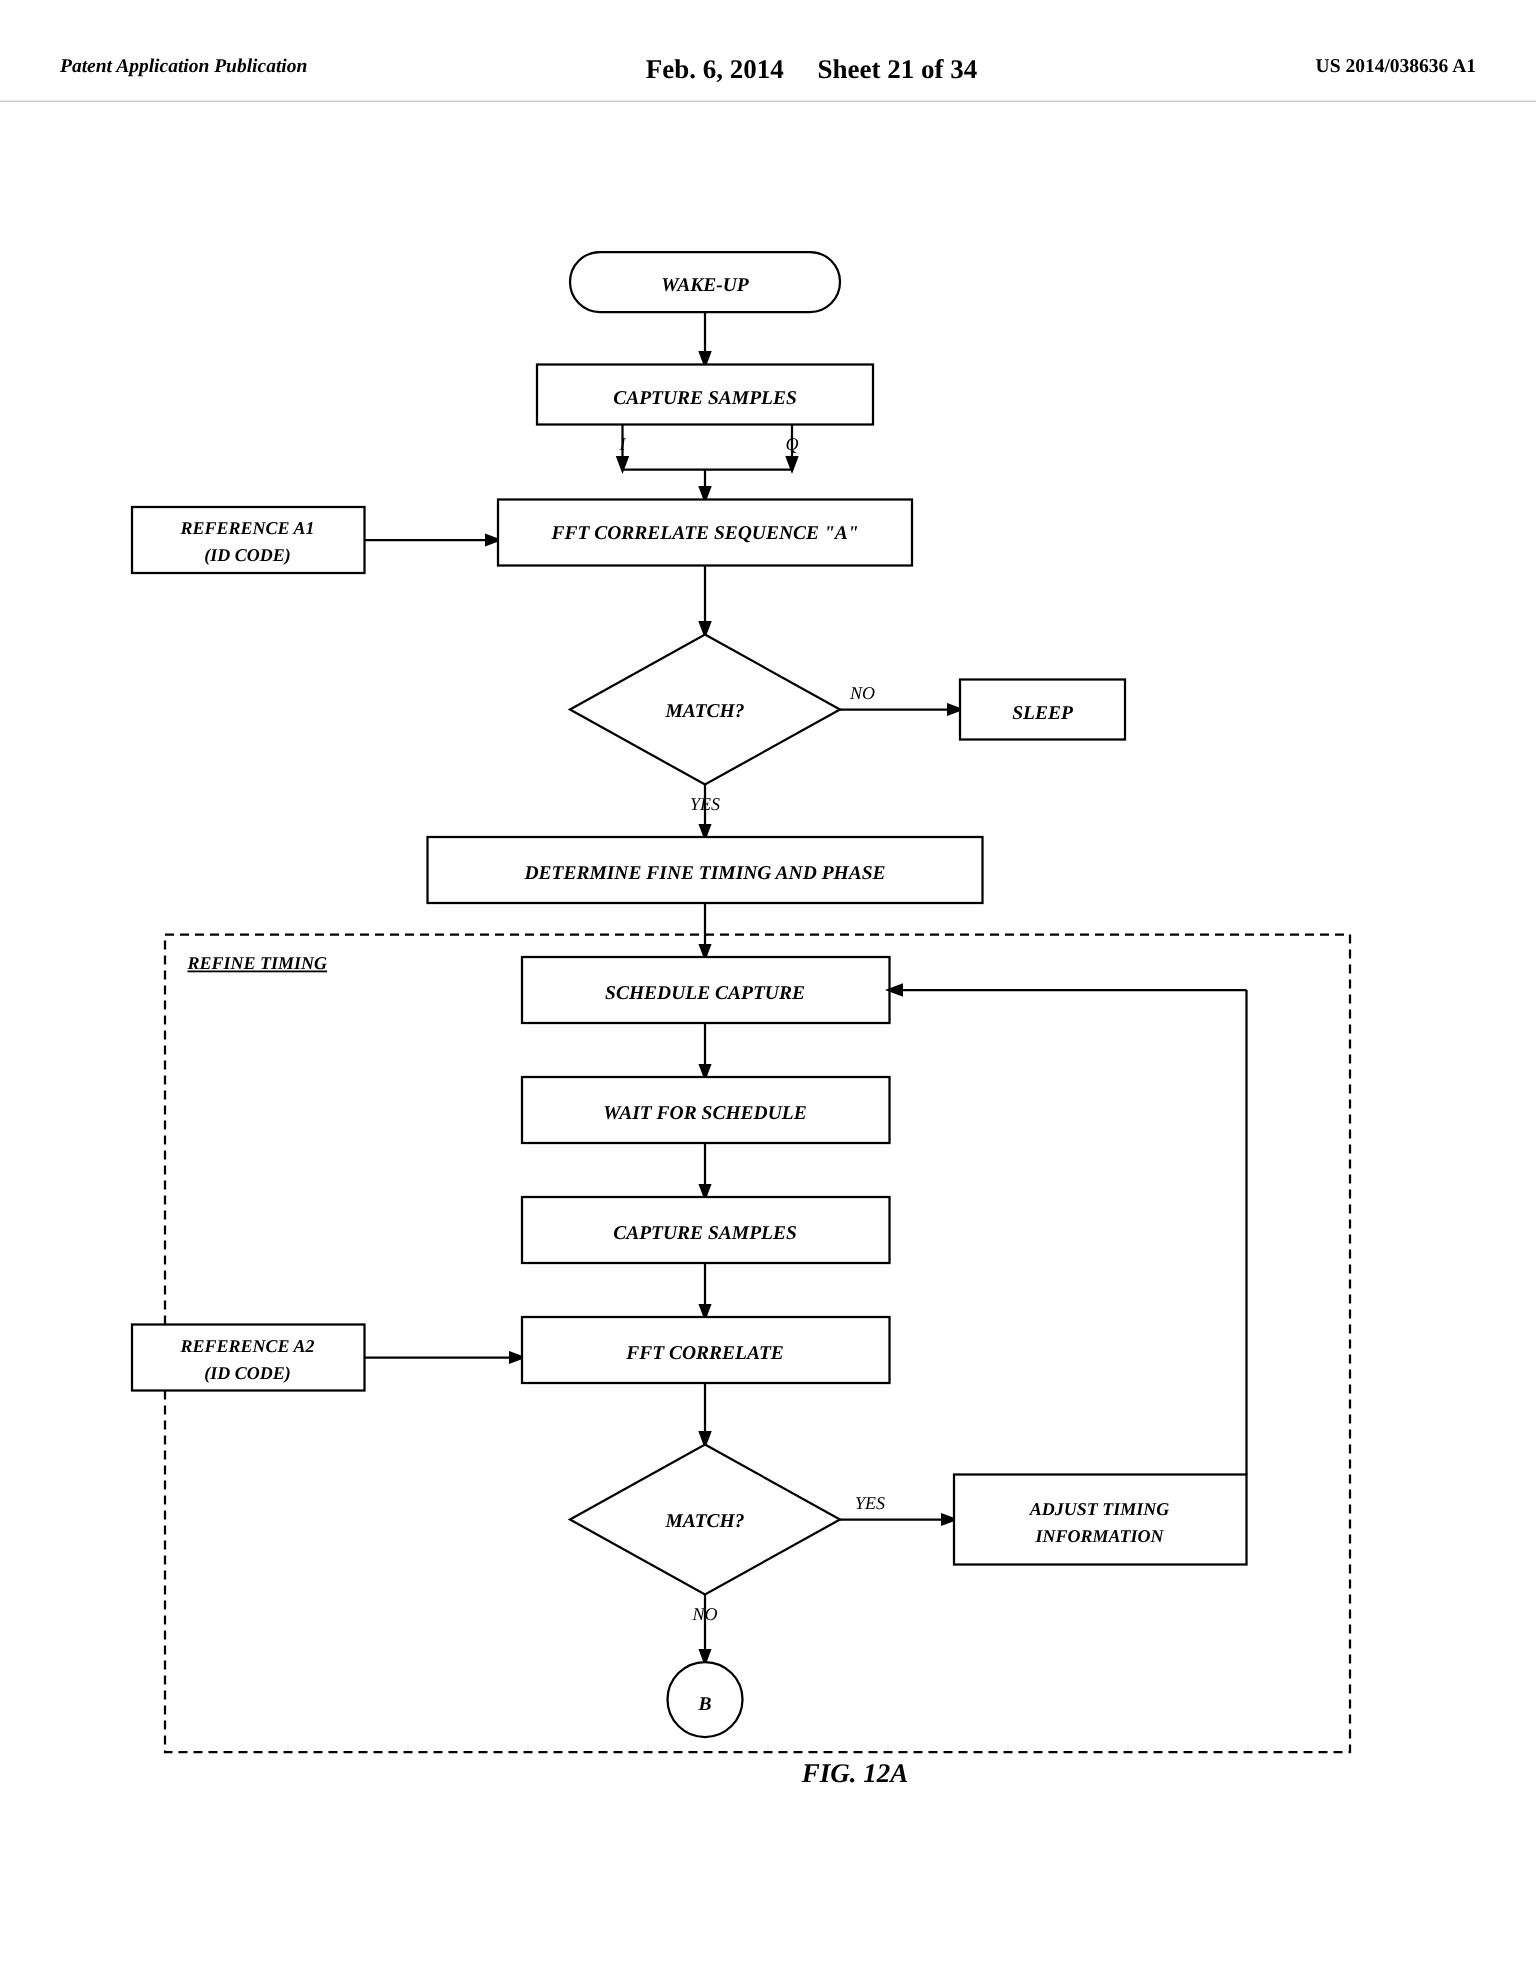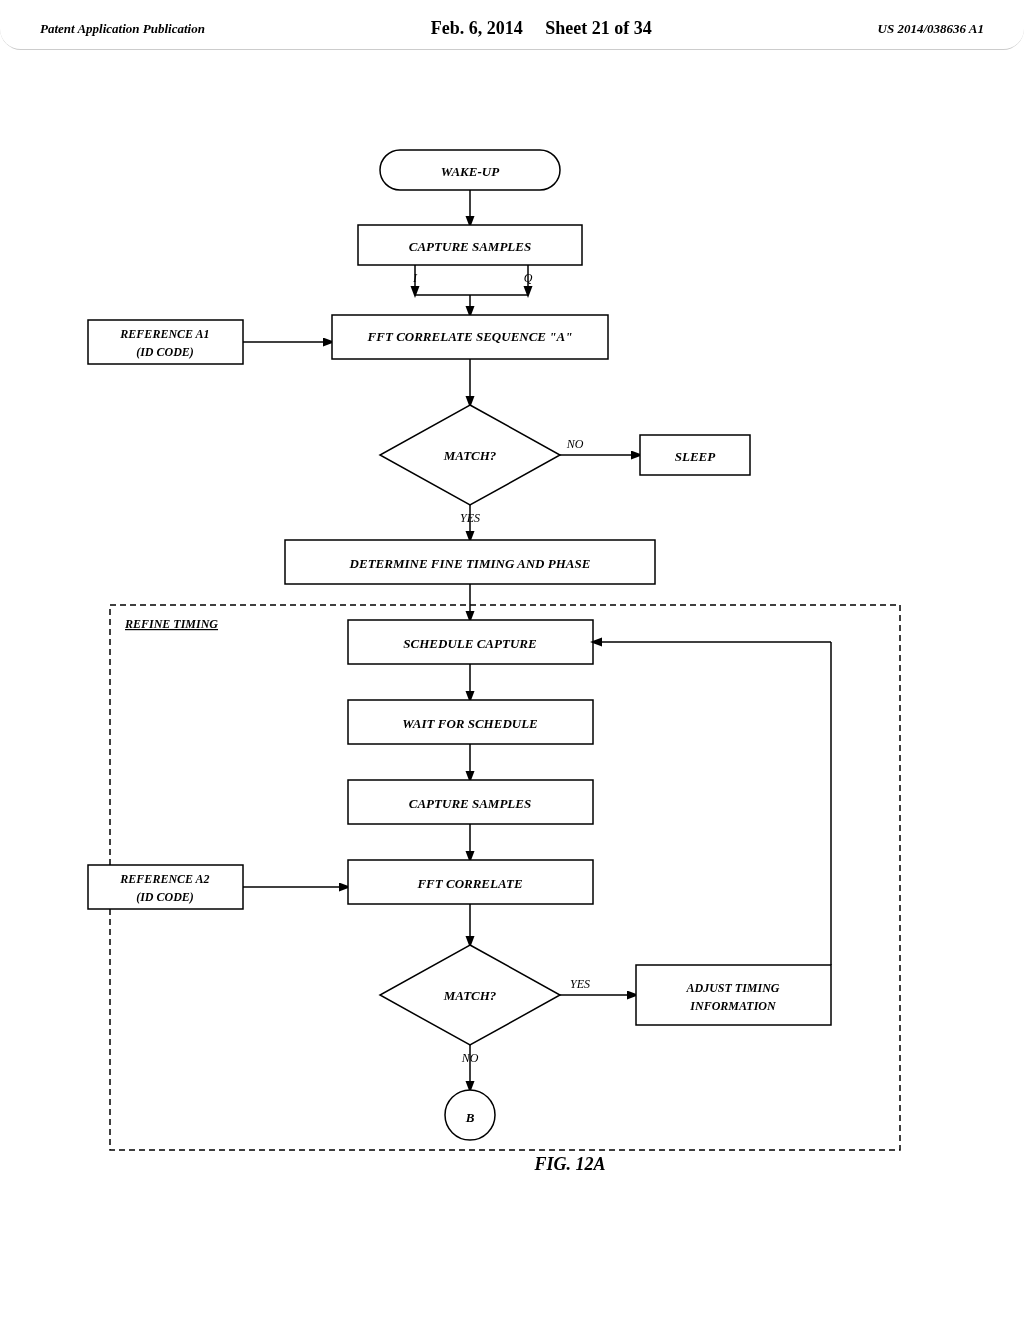--- a/index.html
+++ b/index.html
@@ -9,34 +9,31 @@
       background: #fff;
       font-family: 'Times New Roman', Times, serif;
       position: relative;
       overflow: hidden;
     }
 
     
     .header {
       display: flex;
       justify-content: space-between;
-      align-items: center;
-      padding: 18px 40px 10px 40px;
+      padding: 36px 40px 10px 40px;
       border-bottom: 1px solid #ccc;
-      border-radius: 21px;
     }
     .header-left {
       font-size: 13px;
       font-style: italic;
       font-weight: bold;
     }
     .header-right {
       font-size: 13px;
       font-weight: bold;
-      font-style: italic;
     }
     .header-center {
       font-size: 18px;
       font-weight: bold;
     }
 
     
     .diagram-area {
       position: relative;
       width: 100%;

